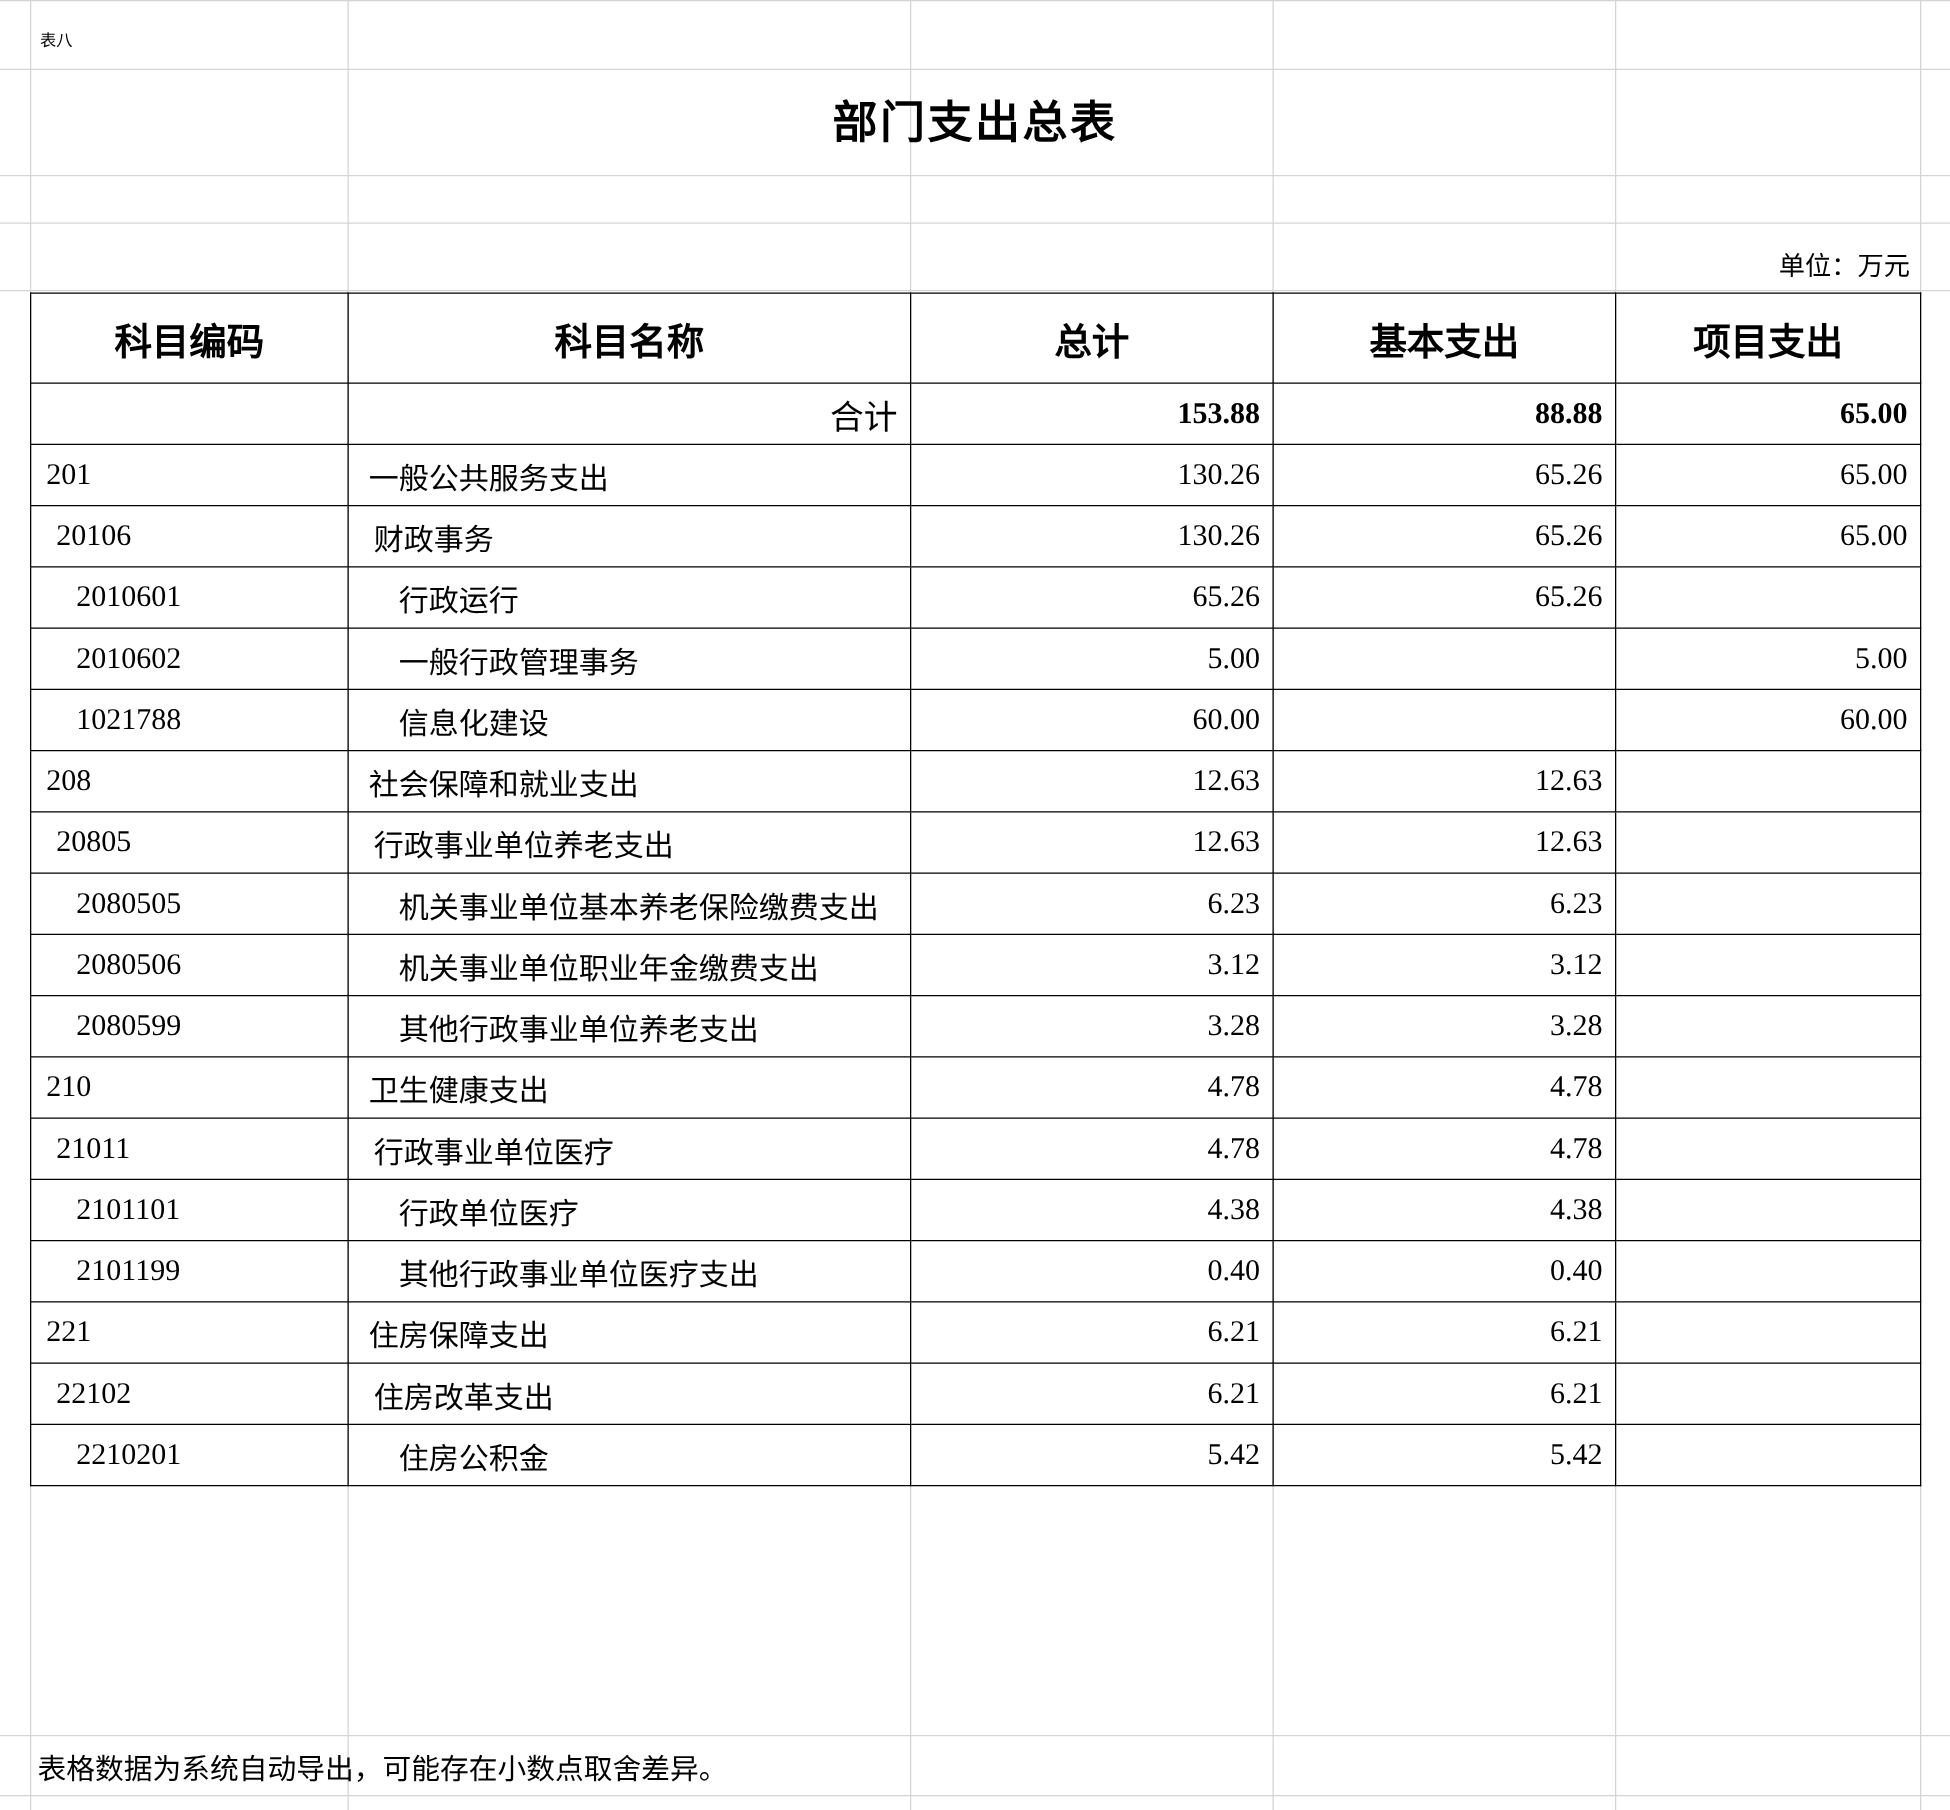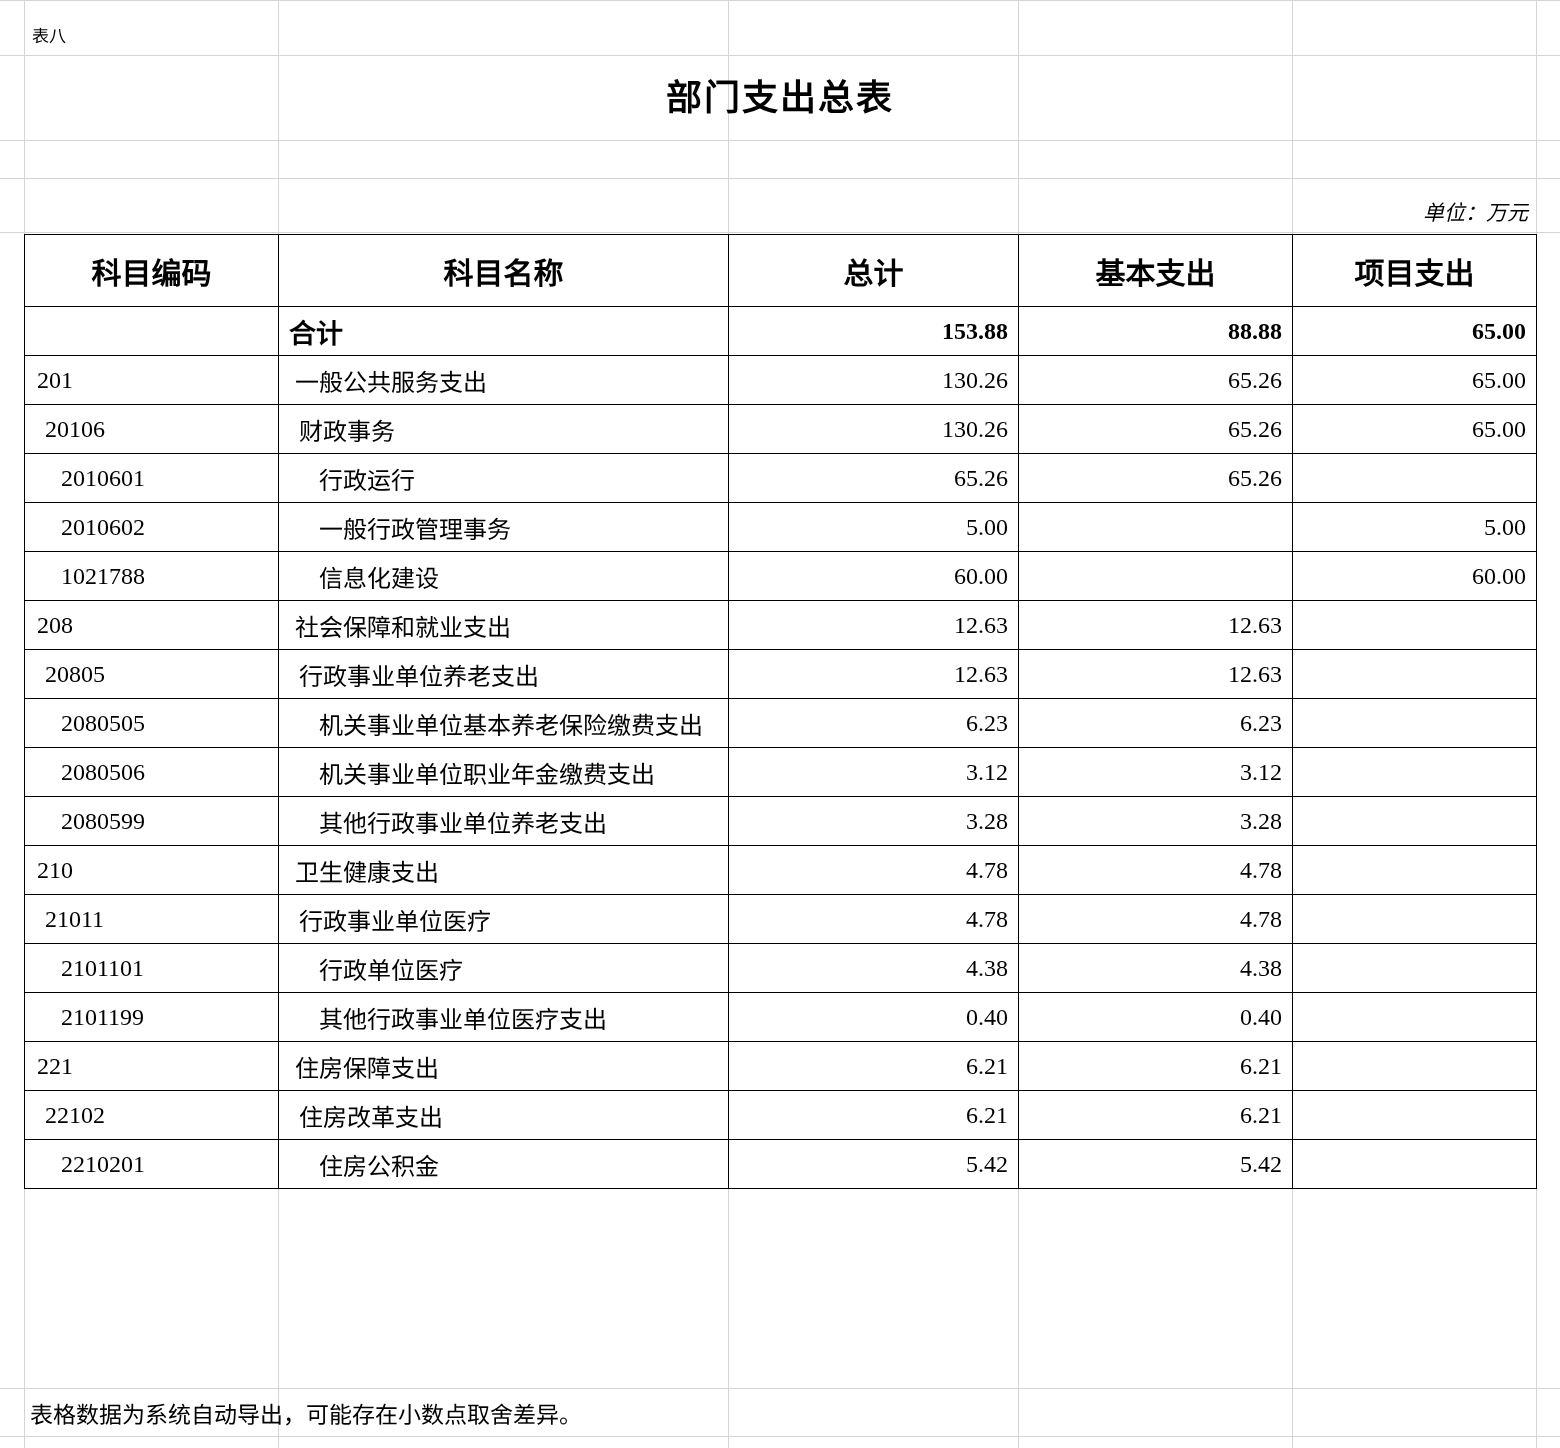--- a/index.html
+++ b/index.html
@@ -25,42 +25,41 @@
     position: absolute;
     background: #d4d4d4;
   }
   .grid-line.v { width: 1px; top: 0; bottom: 0; }
   .grid-line.h { height: 1px; left: 0; right: 0; }
 
   .sheet-label {
     position: absolute;
     left: 32px;
     top: 22px;
-    font-size: 17px;
+    font-size: 13px;
     font-family: "Liberation Serif", "DejaVu Serif", serif;
   }
 
   .doc-title {
     position: absolute;
     left: 0;
     right: 0;
     top: 68px;
     text-align: center;
     font-size: 36px;
     font-weight: bold;
     letter-spacing: 2px;
     font-family: "Liberation Serif", "DejaVu Serif", serif;
   }
 
   .unit-note {
     position: absolute;
     right: 32px;
     top: 196px;
     font-size: 21px;
-    font-style: italic;
   }
 
   .main-table {
     position: absolute;
     left: 24px;
     top: 234px;
     width: 1512px;
     border-collapse: collapse;
     table-layout: fixed;
   }
@@ -85,21 +84,21 @@
   .col-name   { width: 450px; }
   .col-total  { width: 290px; }
   .col-basic  { width: 274px; }
   .col-proj   { width: 244px; }
 
   td.num { text-align: right; }
   td.code { text-align: left; }
   td.name { text-align: left; }
 
   tr.total-row td { font-weight: bold; }
-  tr.total-row td.name { text-align: left; font-weight: bold; font-size: 27px; }
+  tr.total-row td.name { text-align: right; font-weight: normal; font-size: 27px; }
 
   
   td.code.lvl1 { padding-left: 12px; }
   td.code.lvl2 { padding-left: 20px; }
   td.code.lvl3 { padding-left: 36px; }
   td.name.lvl1 { padding-left: 16px; }
   td.name.lvl2 { padding-left: 20px; }
   td.name.lvl3 { padding-left: 40px; }
 
   .footnote {

